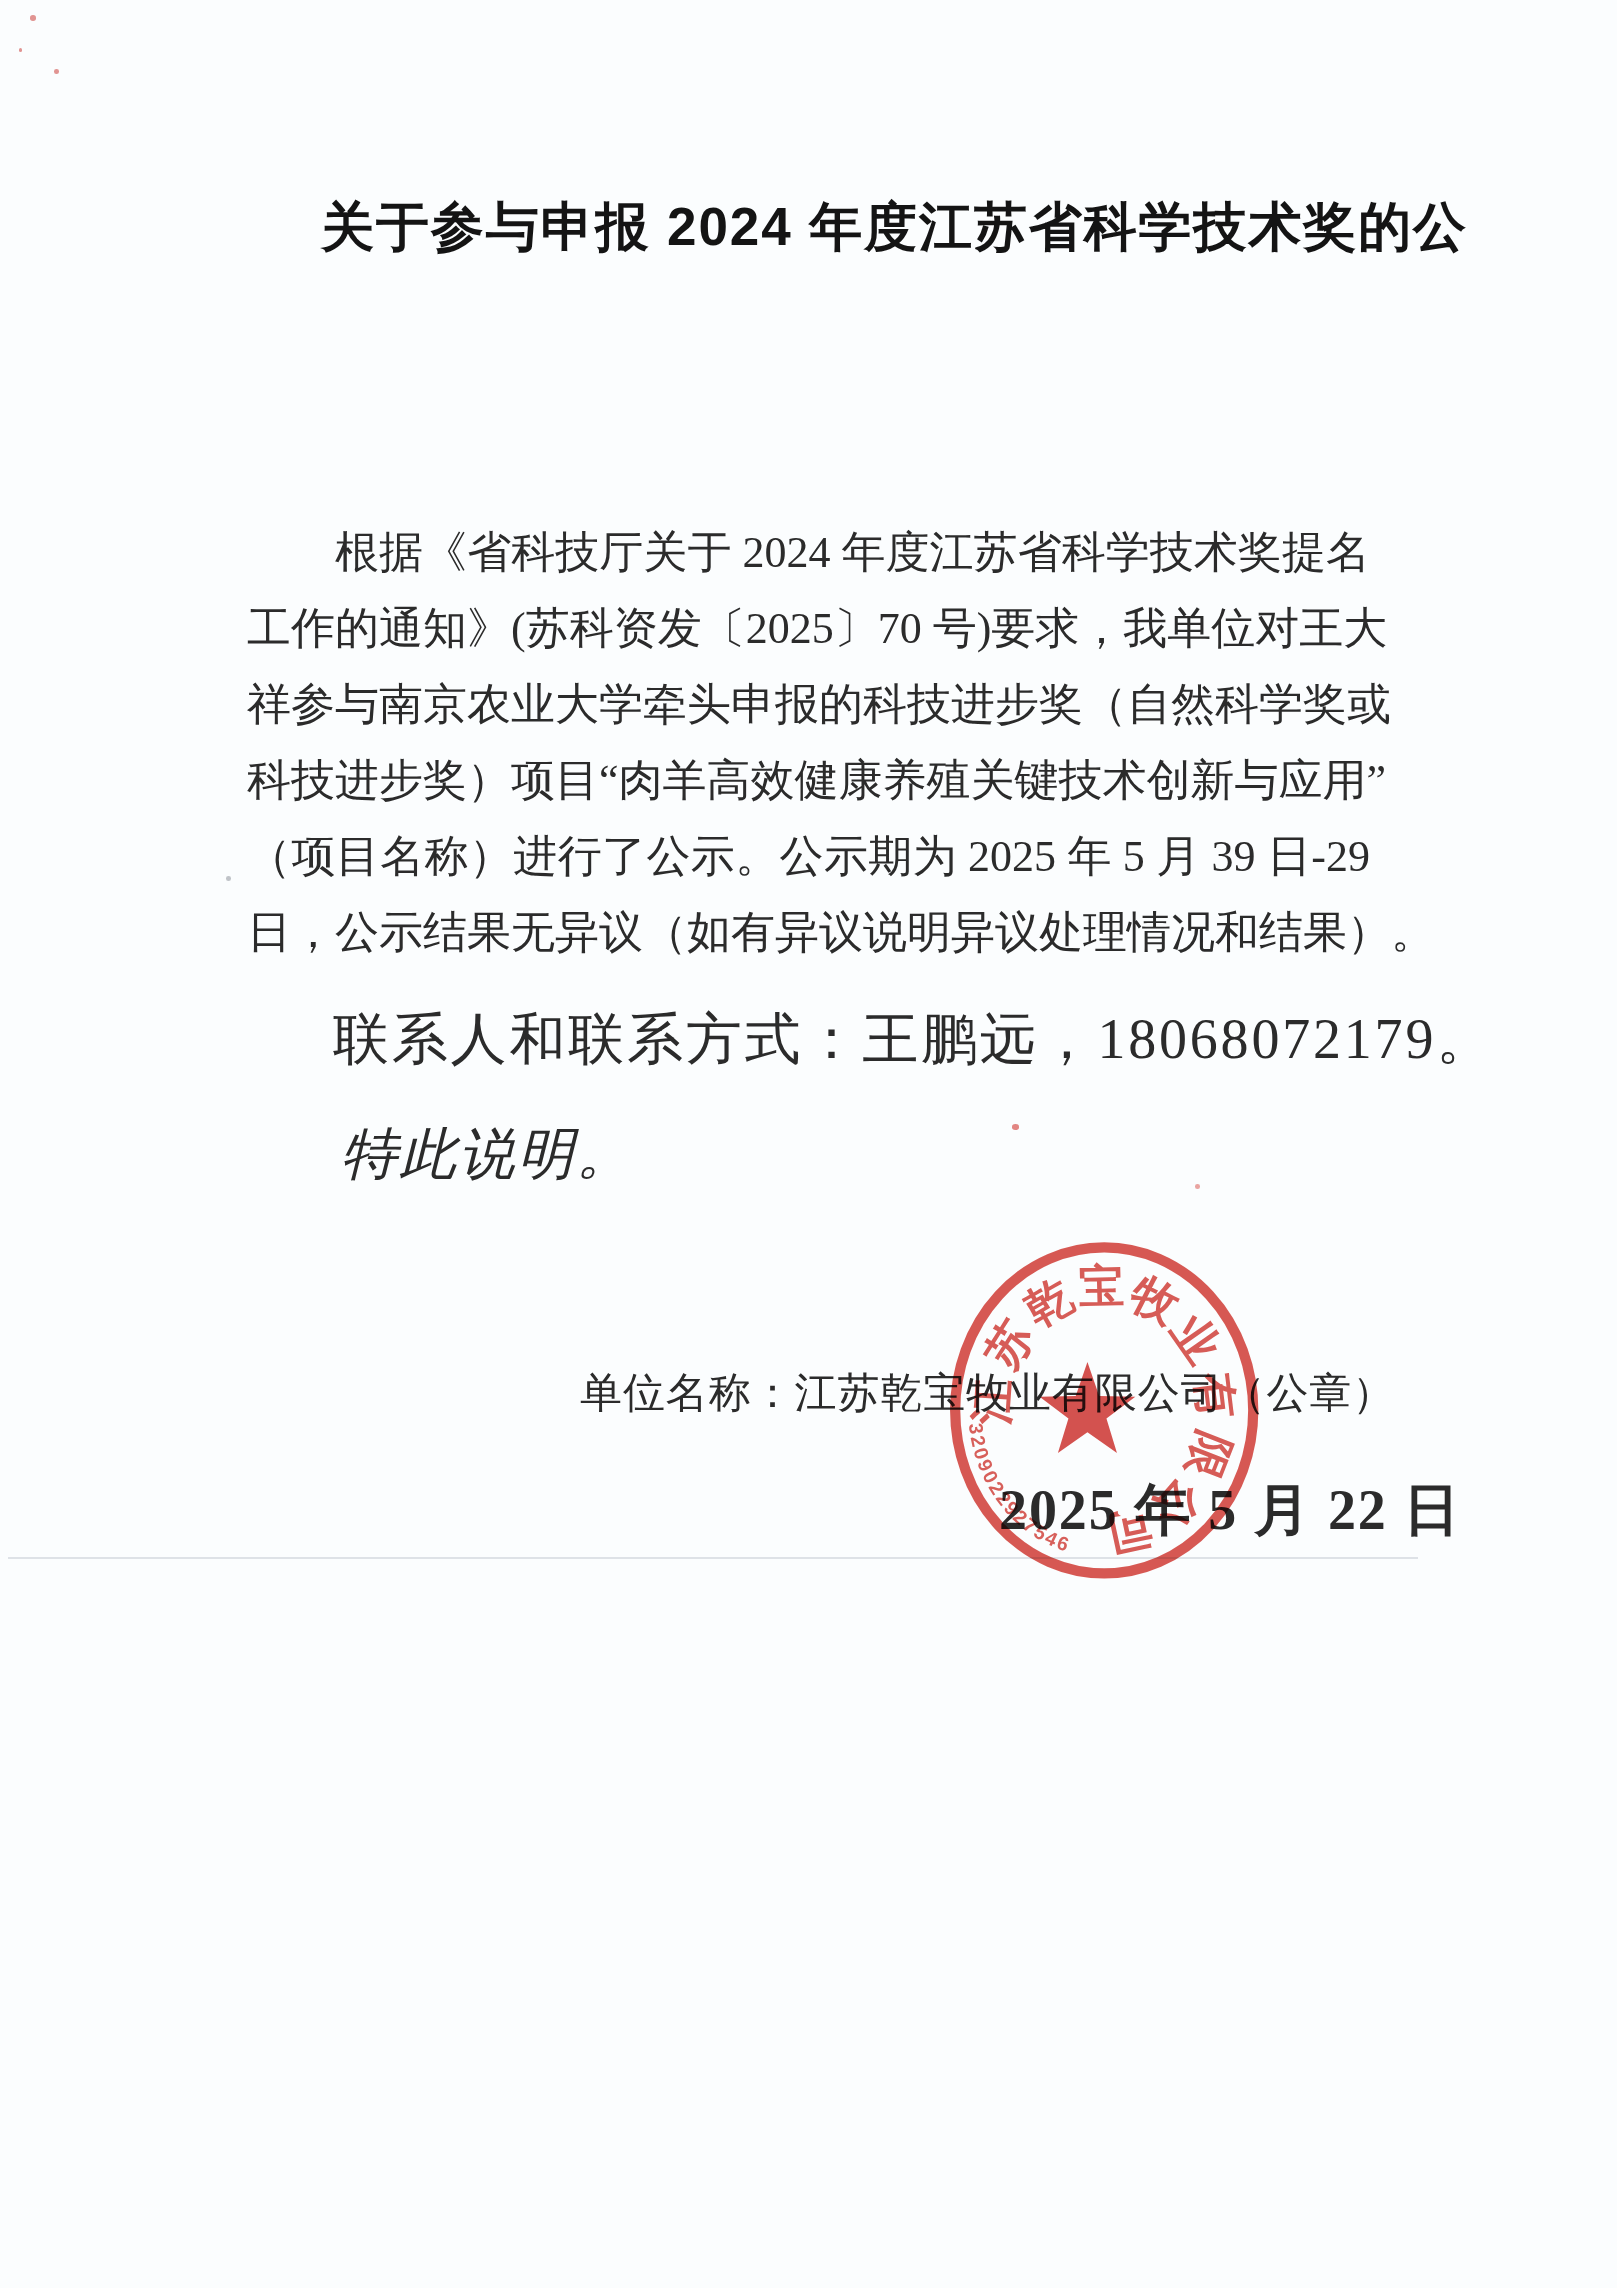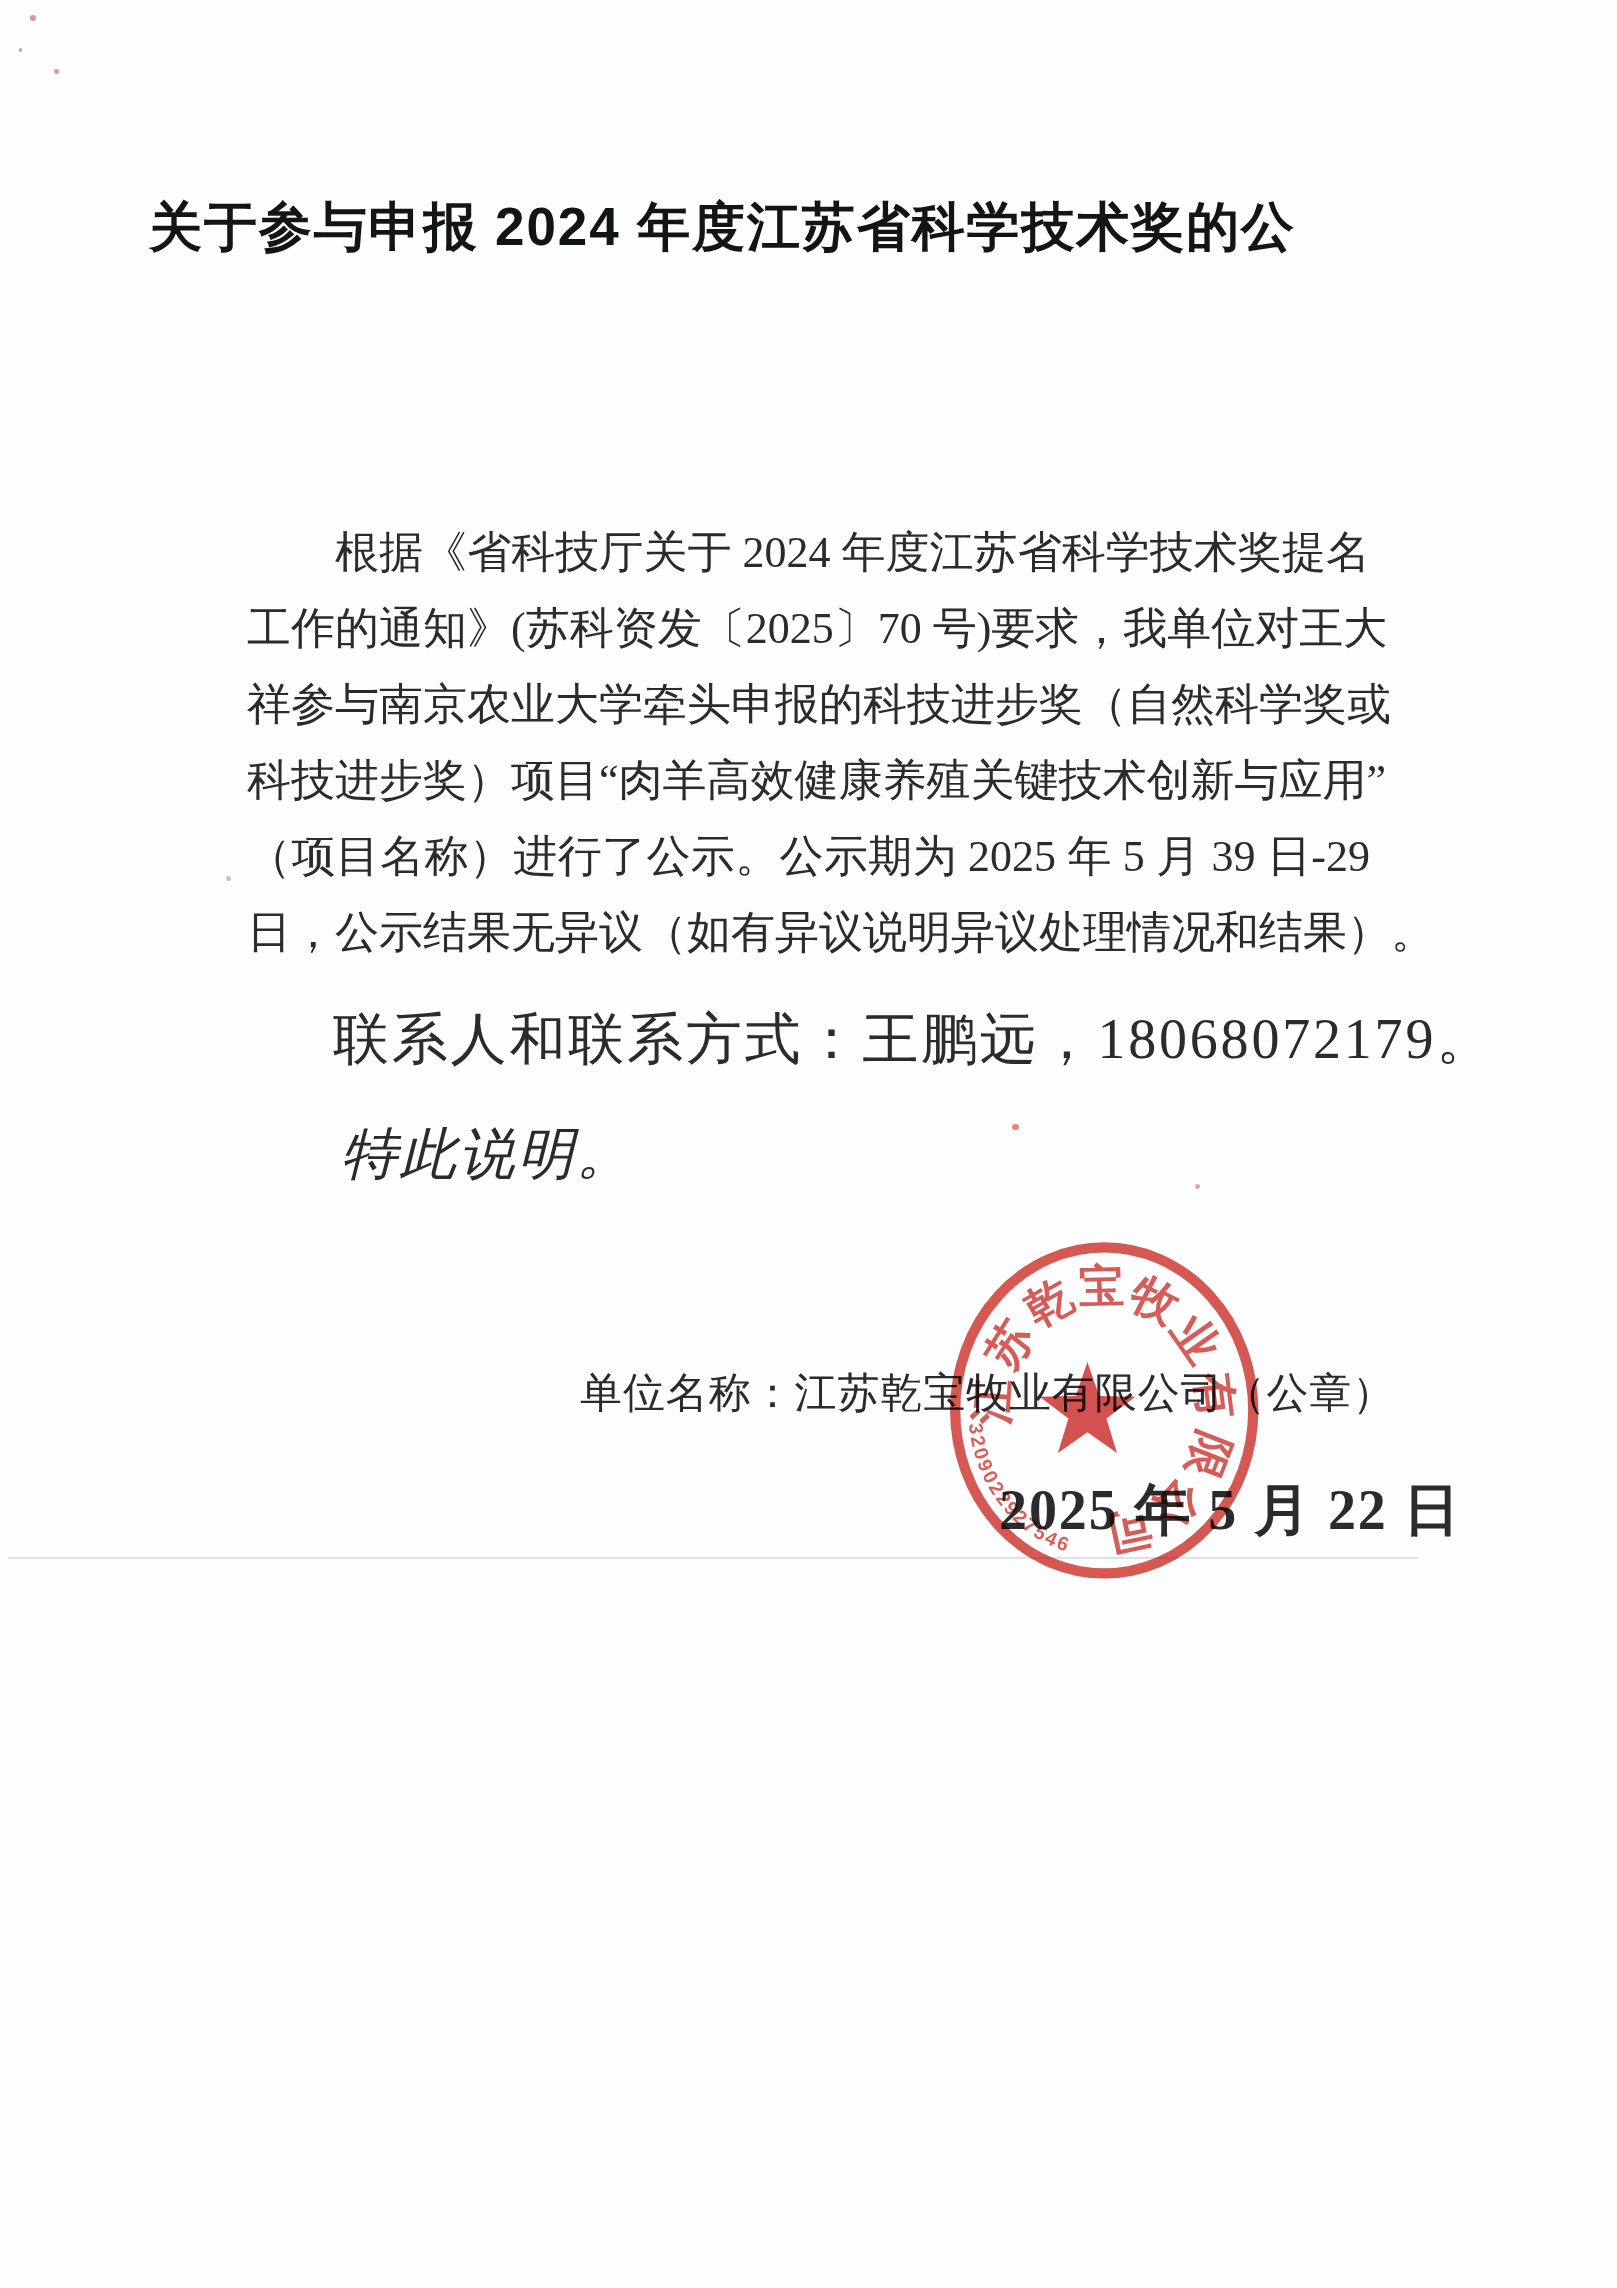--- a/index.html
+++ b/index.html
@@ -7,21 +7,21 @@
     position:relative;
     width:1617px;height:2289px;
     background:#fbfdfe;
     overflow:hidden;
     font-family:"Liberation Serif", serif;
     color:#2b2b2b;
   }
   
   .title{
     position:absolute;left:149px;top:183px;width:1319px;
-    text-align:left;
+    text-align:right;
     font-family:"Liberation Sans", sans-serif;
     font-weight:700;
     font-size:53px;line-height:88px;
     letter-spacing:1.9px;
     color:#141414;
   }
   
   .body-block{position:absolute;left:247px;top:514px;width:1123px;}
   .jline{
     display:flex;justify-content:space-between;align-items:center;

